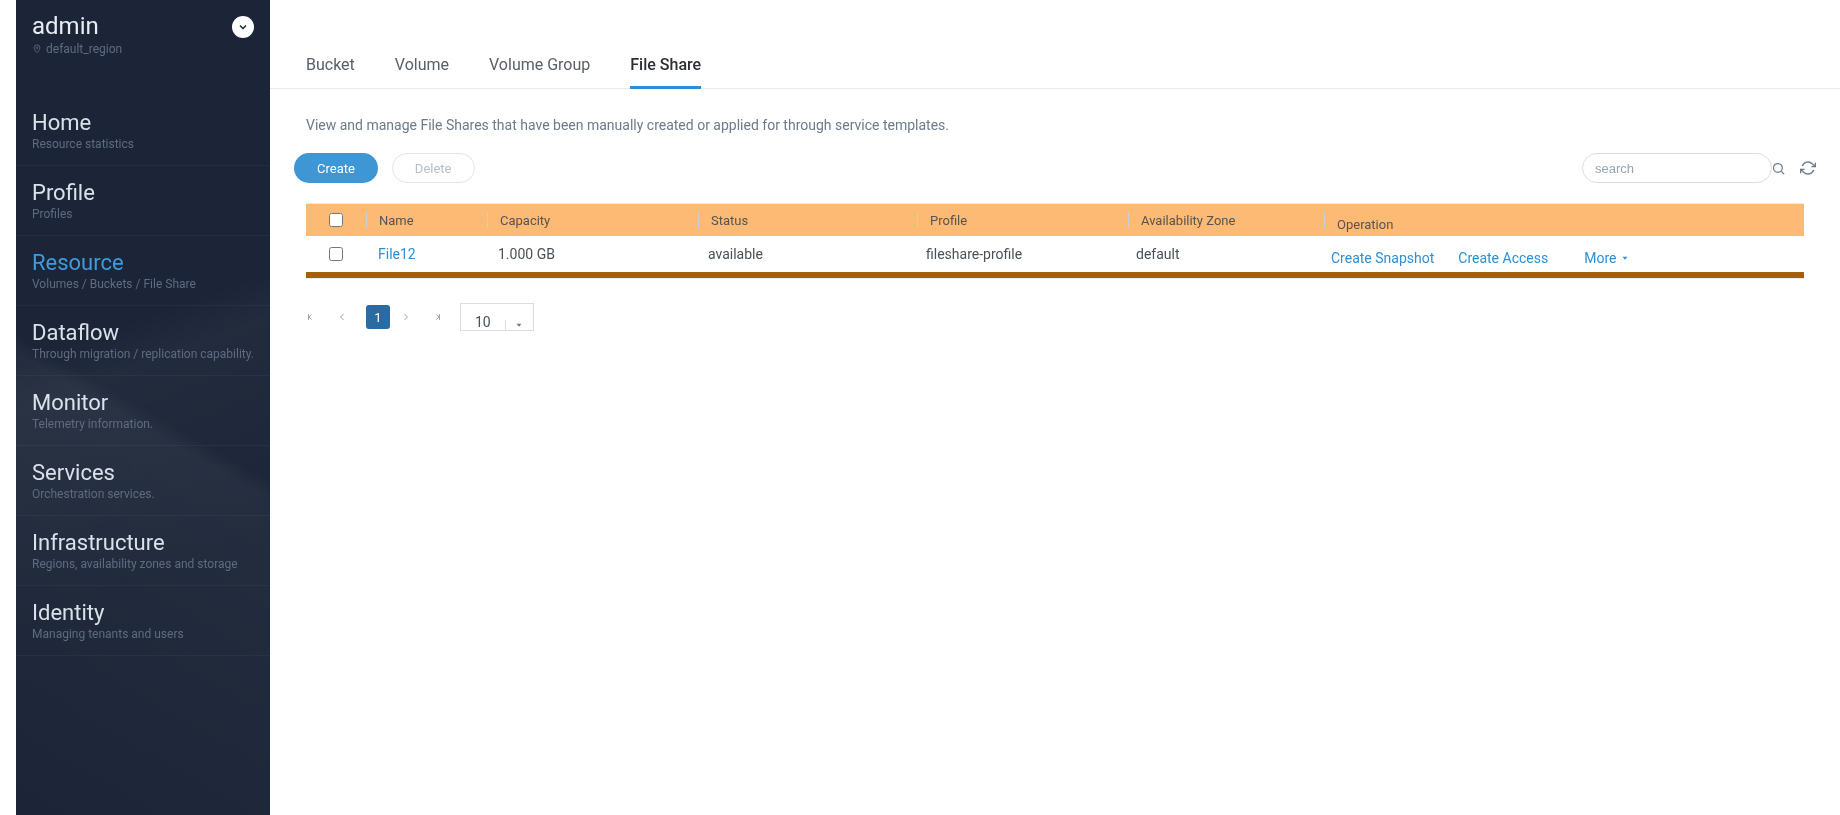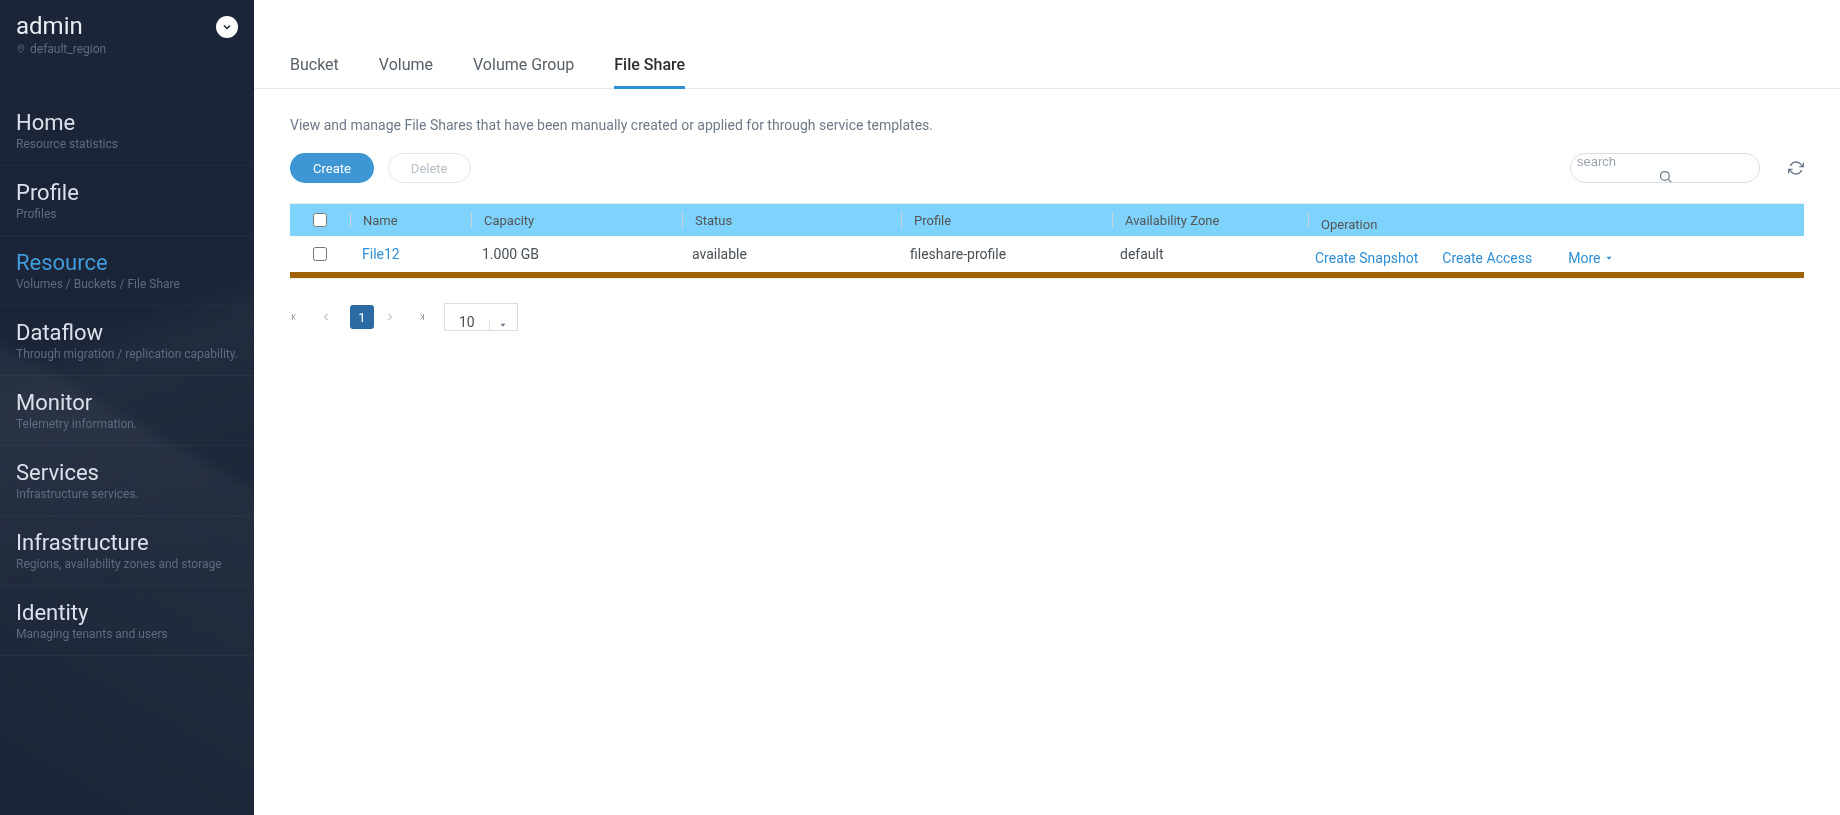--- a/index.html
+++ b/index.html
@@ -14,20 +14,21 @@
     display: flex;
   }
   
   .sidebar {
     width: 254px;
     background: #1b2537;
     color: #d7dbe1;
     display: flex;
     flex-direction: column;
     position: relative;
+    margin-left: 16px;
   }
   .sidebar::before {
     content:"";
     position:absolute; inset:0;
     background:
       linear-gradient(30deg, rgba(255,255,255,0) 0%, rgba(255,255,255,.04) 48%, rgba(255,255,255,0) 50%) ,
       linear-gradient(-20deg, rgba(255,255,255,0) 30%, rgba(255,255,255,.03) 55%, rgba(255,255,255,0) 60%);
     pointer-events:none;
   }
   .user-block {
@@ -64,40 +65,40 @@
     font-size:16px; color:#58606a; padding-bottom:12px;
     cursor:pointer; position:relative;
   }
   .tab.active { color:#2b2f33; font-weight:500;text-align:center;}
   .tab.active::after {
     content:""; position:absolute; left:0; right:0; bottom:-1px;
     height:3px; background:#2e8fd5;
   }
   .desc { padding: 28px 36px 20px 36px; color:#6d7a8a; font-size:14px;}
   .toolbar {
-    display:flex; align-items:center; padding: 0 36px; gap:14px;
+    display:flex; align-items:center; padding: 0 24px; gap:14px;
   }
   .btn {
     height:30px; padding:0 22px; border-radius:16px; font-size:13px;
     display:inline-flex; align-items:center; cursor:pointer; border:1px solid transparent;
   }
   .btn-primary { background:#3e96d4; color:#fff; }
   .btn-muted   { background:#fff; color:#b7bec7; border-color:#e1e5ea; }
   .toolbar .spacer { flex:1; }
   .search {
     height:30px; border:1px solid #d9dee4; border-radius:16px;
-    display:flex; align-items:center; padding:0 12px; width:190px;flex-direction:column;
+    display:flex; align-items:center; padding:0 12px; width:190px;
   }
   .search input { border:none; outline:none; flex:1; font-size:13px; color:#6d7a8a; background:transparent;}
   .search input::placeholder{ color:#9aa4b0;}
   .icon { display:inline-flex; }
   .refresh-icon { color:#6d7a8a; margin-left:14px; cursor:pointer;}
   
   .table { margin: 20px 36px 0 36px; border:1px solid #e8eaee; border-left:none; border-right:none;}
-  .thead { background:#7dd3fc; display:flex; align-items:center; height:32px; font-size:13px; color:#555;justify-content:space-between;}
+  .thead { background:#fdba74; display:flex; align-items:center; height:32px; font-size:13px; color:#555;justify-content:space-between;}
   .th, .td { padding:0 12px; display:flex; align-items:center;}
   .sep { width:1px; height:16px; background:#c9d0d8; }
   .col-chk { width:60px; justify-content:center;}
   .col-name{ width:120px;}
   .col-cap { width:210px;}
   .col-stat{ width:218px;}
   .col-prof{ width:210px;}
   .col-az  { width:195px;}
   .col-op  { flex:1;margin-top:8px;}
   .trow { display:flex; align-items:center; height:42px; border-bottom:6px solid #a16207; font-size:14px;}
@@ -154,21 +155,21 @@
       <div class="nav-item">
         <div class="nav-title">Dataflow</div>
         <div class="nav-sub">Through migration / replication capability.</div>
       </div>
       <div class="nav-item">
         <div class="nav-title">Monitor</div>
         <div class="nav-sub">Telemetry information.</div>
       </div>
       <div class="nav-item">
         <div class="nav-title">Services</div>
-        <div class="nav-sub">Infrastructure services.</div>
+        <div class="nav-sub">Orchestration services.</div>
       </div>
       <div class="nav-item">
         <div class="nav-title">Infrastructure</div>
         <div class="nav-sub">Regions, availability zones and storage</div>
       </div>
       <div class="nav-item">
         <div class="nav-title">Identity</div>
         <div class="nav-sub">Managing tenants and users</div>
       </div>
     </nav>

